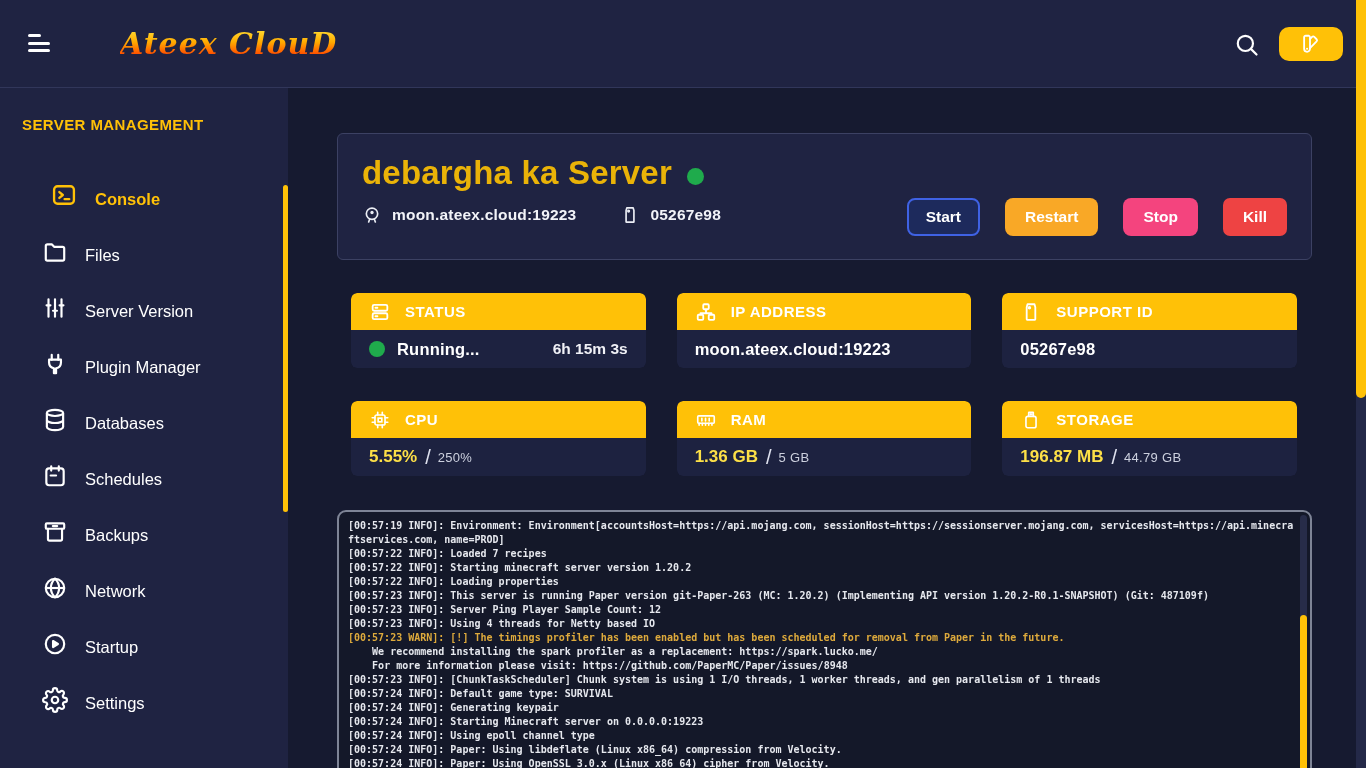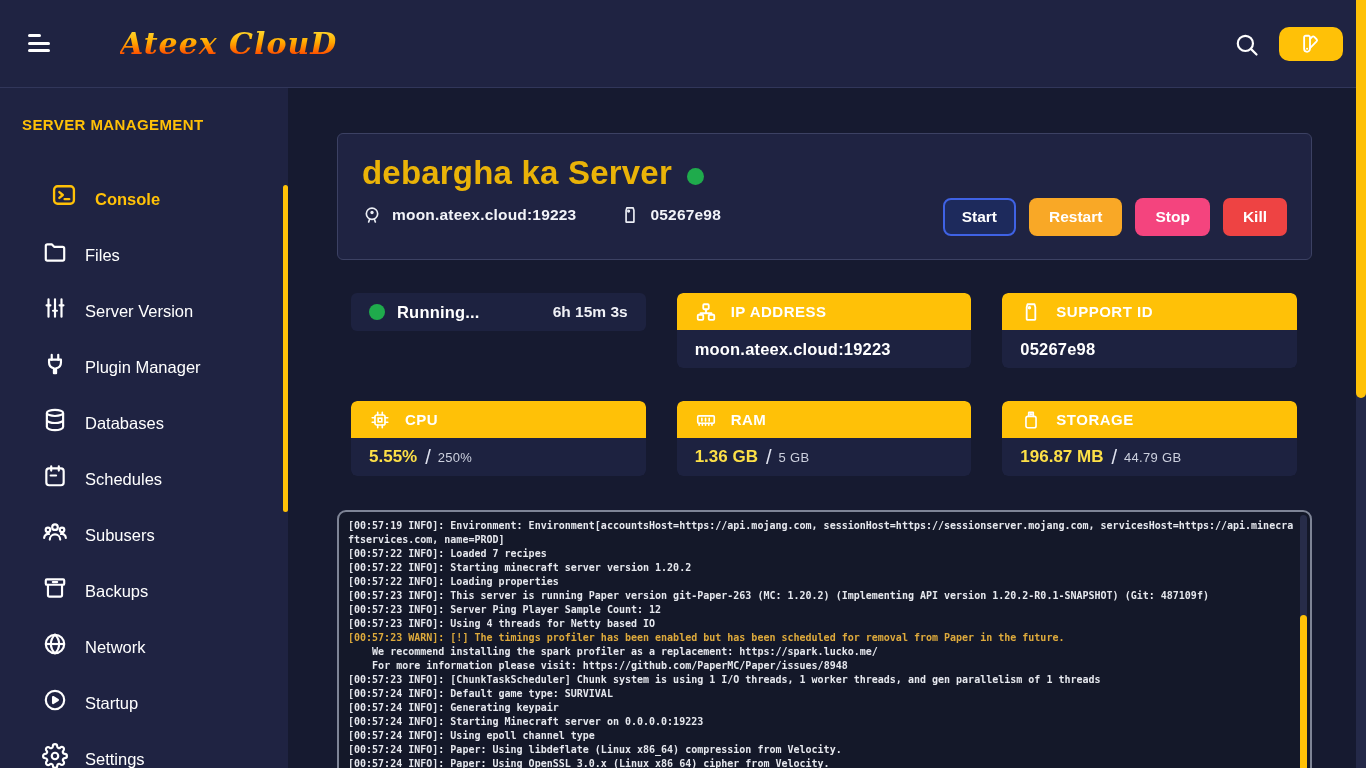--- a/index.html
+++ b/index.html
@@ -69,21 +69,21 @@
     padding:20px 24px 0 24px;
   }
   .server-title-row { display:flex; align-items:center; gap:15px; }
   .server-name { font-size:33px; font-weight:800; color:#eab308; letter-spacing:.2px; }
   .online-dot { width:17px; height:17px; border-radius:50%; background:var(--green,#1fab4c); margin-top:6px; }
   .server-meta { display:flex; align-items:center; margin-top:13px; gap:10px; }
   .server-meta .meta-icon { color:#eceef5; width:20px; height:20px; }
   .server-meta .meta-icon svg { width:20px; height:20px; }
   .meta-text { font-size:15.5px; font-weight:700; color:#f2f3f8; letter-spacing:.2px; }
   .meta-gap { width:24px; }
-  .power-actions { position:absolute; right:24px; top:64px; display:flex; gap:13px; }
+  .power-actions { position:absolute; right:24px; top:64px; display:flex; gap:25px; }
   .btn {
     height:38px; border-radius:8px; border:none; cursor:pointer;
     font-family:"Liberation Sans",sans-serif; font-size:15.5px; font-weight:700; color:#fff;
     padding:0 20px;
   }
   .btn.start { background:var(--start-bg,#1d2a5c); border:2px solid var(--start-border,#3f62e4); padding:0 17px; }
   .btn.restart { background:var(--restart,#f9a826); }
   .btn.stop { background:var(--stop,#f4447e); }
   .btn.kill { background:var(--kill,#ee4343);border-radius:7px; }
 
@@ -217,33 +217,20 @@
         <span class="nav-icon">
           <svg viewBox="0 0 24 24" fill="none" stroke="currentColor" stroke-width="2" stroke-linecap="round">
             <rect x="4" y="5" width="16" height="15.5" rx="2.5"></rect>
             <path d="M8.5 3v4M15.5 3v4M8 11.5h5"></path>
           </svg>
         </span>
         <span class="nav-label">Schedules</span>
       </div>
       <div class="nav-item">
         <span class="nav-icon">
-          <svg viewBox="0 0 24 24" fill="none" stroke="currentColor" stroke-width="2" stroke-linecap="round">
-            <circle cx="12" cy="7.5" r="2.6"></circle>
-            <path d="M7.2 19a4.8 4.8 0 0 1 9.6 0"></path>
-            <circle cx="5.5" cy="10" r="2.1"></circle>
-            <path d="M2 17.5a3.8 3.8 0 0 1 4.5-3.7"></path>
-            <circle cx="18.5" cy="10" r="2.1"></circle>
-            <path d="M22 17.5a3.8 3.8 0 0 0-4.5-3.7"></path>
-          </svg>
-        </span>
-        <span class="nav-label">Subusers</span>
-      </div>
-      <div class="nav-item">
-        <span class="nav-icon">
           <svg viewBox="0 0 24 24" fill="none" stroke="currentColor" stroke-width="2" stroke-linecap="round" stroke-linejoin="round">
             <rect x="3.5" y="4" width="17" height="5" rx="1"></rect>
             <path d="M5.5 9v9.5A1.5 1.5 0 0 0 7 20h10a1.5 1.5 0 0 0 1.5-1.5V9"></path>
             <path d="M10 6.5h4"></path>
           </svg>
         </span>
         <span class="nav-label">Backups</span>
       </div>
       <div class="nav-item">
         <span class="nav-icon">
@@ -304,20 +291,30 @@
     <button class="btn start">Start</button>
     <button class="btn restart">Restart</button>
     <button class="btn stop">Stop</button>
     <button class="btn kill">Kill</button>
   </div>
 </section>
 
 <div class="cards">
 
   <div class="card">
+    <div class="card-header">
+      <span class="card-icon">
+        <svg viewBox="0 0 24 24" fill="none" stroke="currentColor" stroke-width="2" stroke-linecap="round">
+            <rect x="4" y="4.2" width="16" height="6.4" rx="1.6"></rect>
+            <rect x="4" y="13.4" width="16" height="6.4" rx="1.6"></rect>
+            <path d="M7 7.4h2.2M7 16.6h2.2"></path>
+          </svg>
+      </span>
+      <span class="card-title">STATUS</span>
+    </div>
     <div class="card-body">
       <span class="status-dot"></span>
       <span class="card-value">Running...</span>
       <span class="uptime">6h 15m 3s</span>
     </div>
   </div>
 
   <div class="card">
     <div class="card-header">
       <span class="card-icon">

